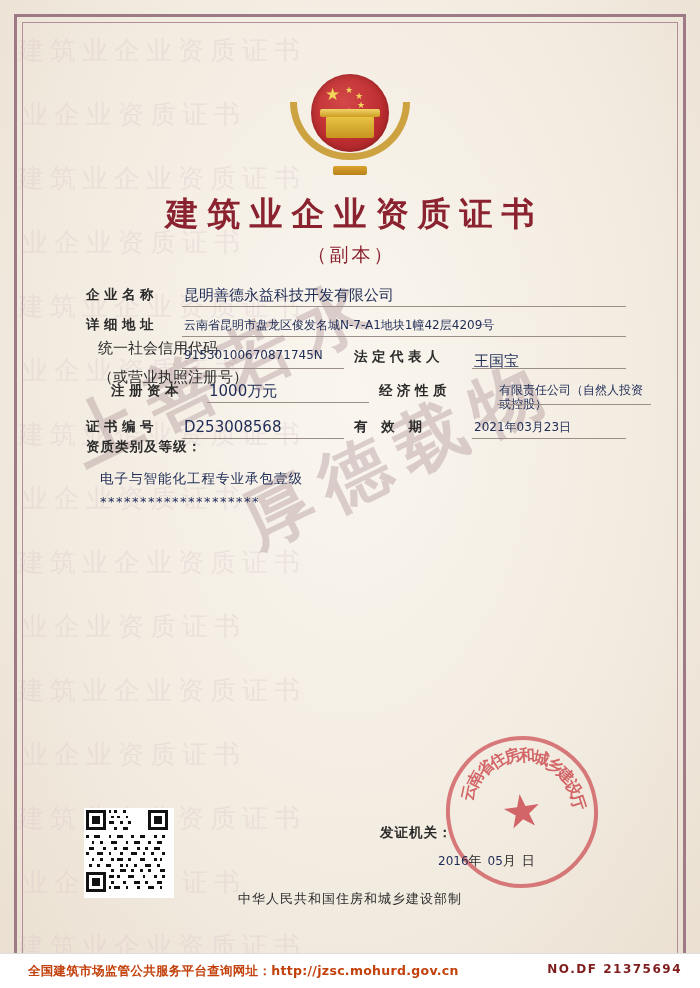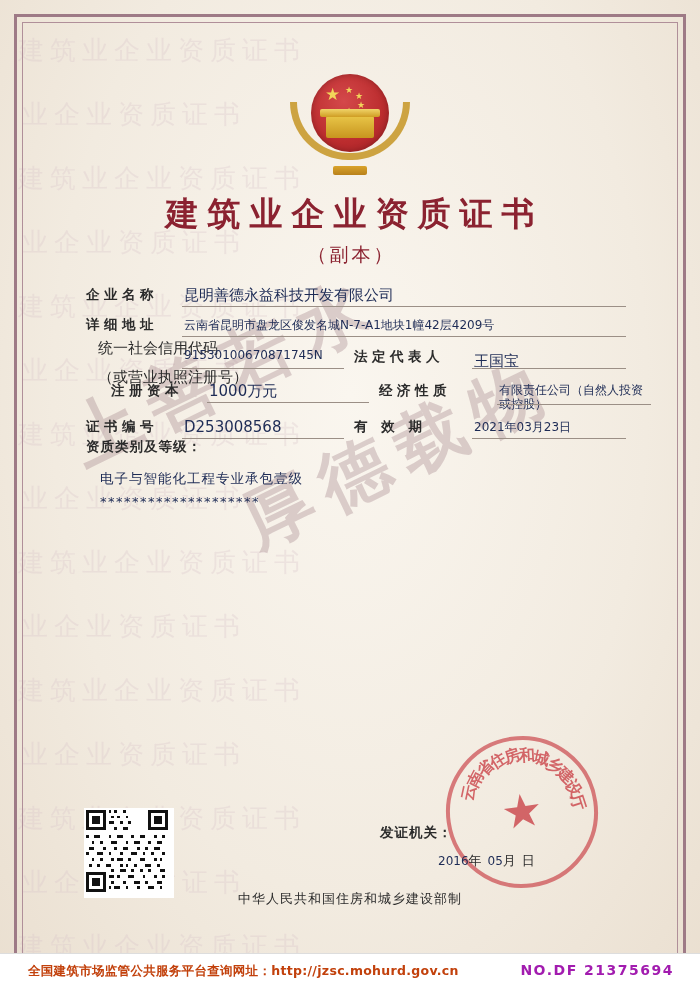--- a/index.html
+++ b/index.html
@@ -349,24 +349,24 @@
     position: absolute;
     left: 28px;
     top: 9px;
     font-size: 12.5px;
     color: #c2410c;
     font-weight: bold;
     letter-spacing: 0.3px;
   }
   .footer .f-right {
     position: absolute;
-    right: 26px;
+    right: 18px;
     top: 8px;
-    font-size: 14px;
-    color: #a21caf;
+    font-size: 12px;
+    color: #7f1d1d;
     letter-spacing: 1.5px;
     font-weight: bold;
   }
 </style>
 </head>
 <body>
 
 <div class="cert">
   <div class="paper"></div>
 

